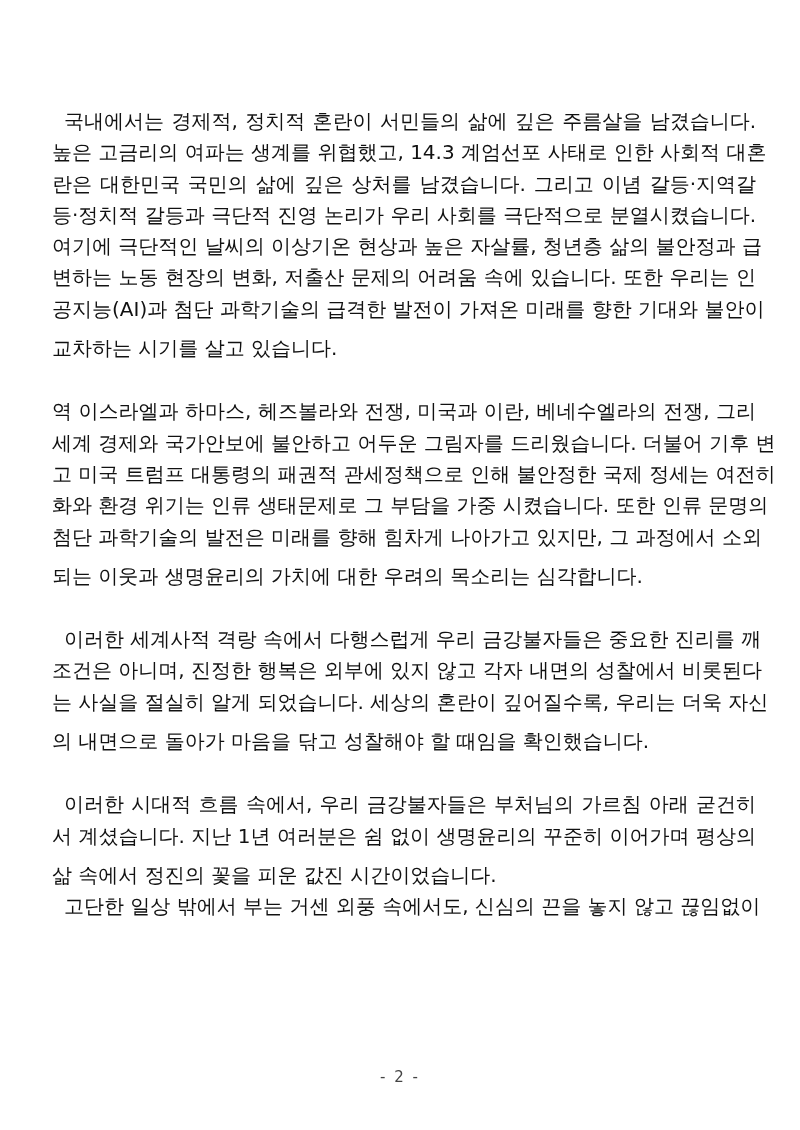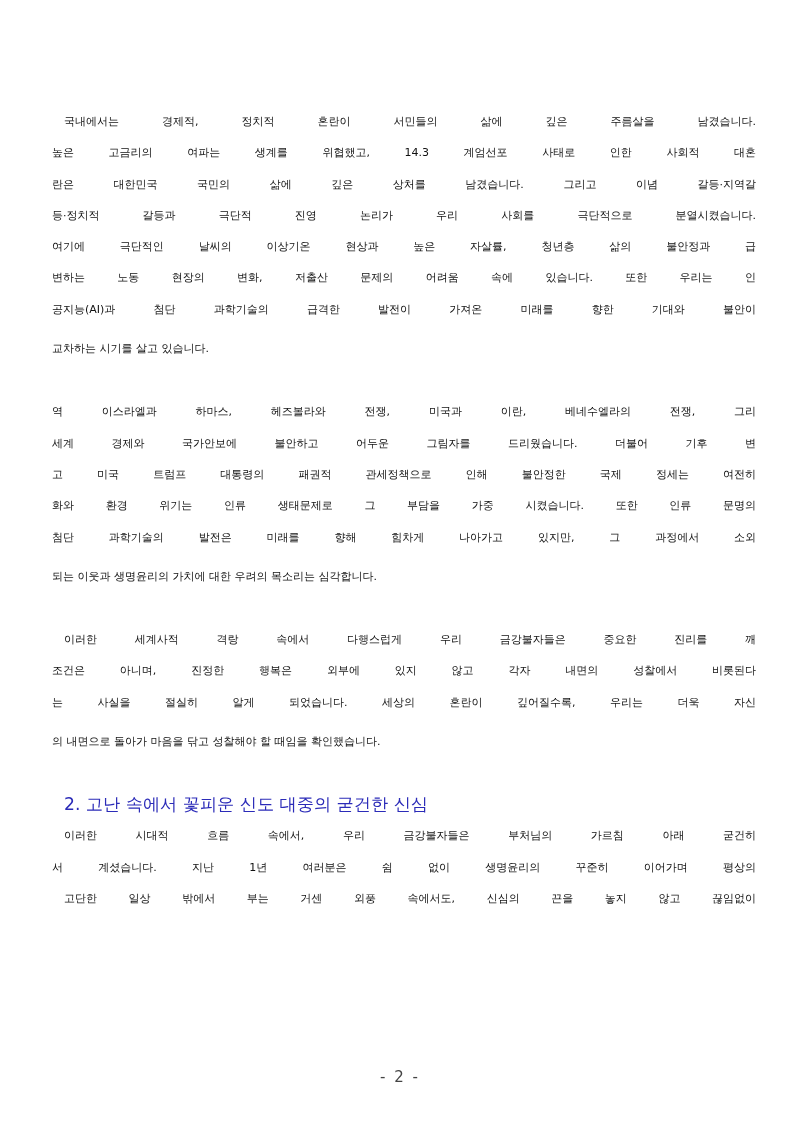--- a/index.html
+++ b/index.html
@@ -25,21 +25,21 @@
     }
     .content {
       position: absolute;
       left: 52px;
       top: 106px;
       width: 704px;
     }
     .line {
       height: 31.3px;
       line-height: 31.3px;
-      font-size: 11px;
+      font-size: 20px;
       white-space: nowrap;
       text-align: justify;
       text-align-last: justify;
       letter-spacing: 0px;
     }
     .line.last {
       text-align-last: left;
       margin-top: 8px;
     }
     .line.indent {
@@ -100,25 +100,25 @@
 
     <div>
       <div class="line indent">이러한 세계사적 격랑 속에서 다행스럽게 우리 금강불자들은 중요한 진리를 깨</div>
       <div class="line">조건은 아니며, 진정한 행복은 외부에 있지 않고 각자 내면의 성찰에서 비롯된다</div>
       <div class="line">는 사실을 절실히 알게 되었습니다. 세상의 혼란이 깊어질수록, 우리는 더욱 자신</div>
       <div class="line last">의 내면으로 돌아가 마음을 닦고 성찰해야 할 때임을 확인했습니다.</div>
     </div>
 
     <div class="para-gap"></div>
 
-    <div class="heading">2. 고난 속에서 꽃피운 신도 대중의 굳건한 신심</div>
 
     <div>
       <div class="line indent">이러한 시대적 흐름 속에서, 우리 금강불자들은 부처님의 가르침 아래 굳건히</div>
       <div class="line">서 계셨습니다. 지난 1년 여러분은 쉼 없이 생명윤리의 꾸준히 이어가며 평상의</div>
+      <div class="line last">삶 속에서 정진의 꽃을 피운 값진 시간이었습니다.</div>
     </div>
 
     <div>
       <div class="line indent">고단한 일상 밖에서 부는 거센 외풍 속에서도, 신심의 끈을 놓지 않고 끊임없이</div>
     </div>
 
   </div>
 
   <div class="page-number">- 2 -</div>
 </div>

